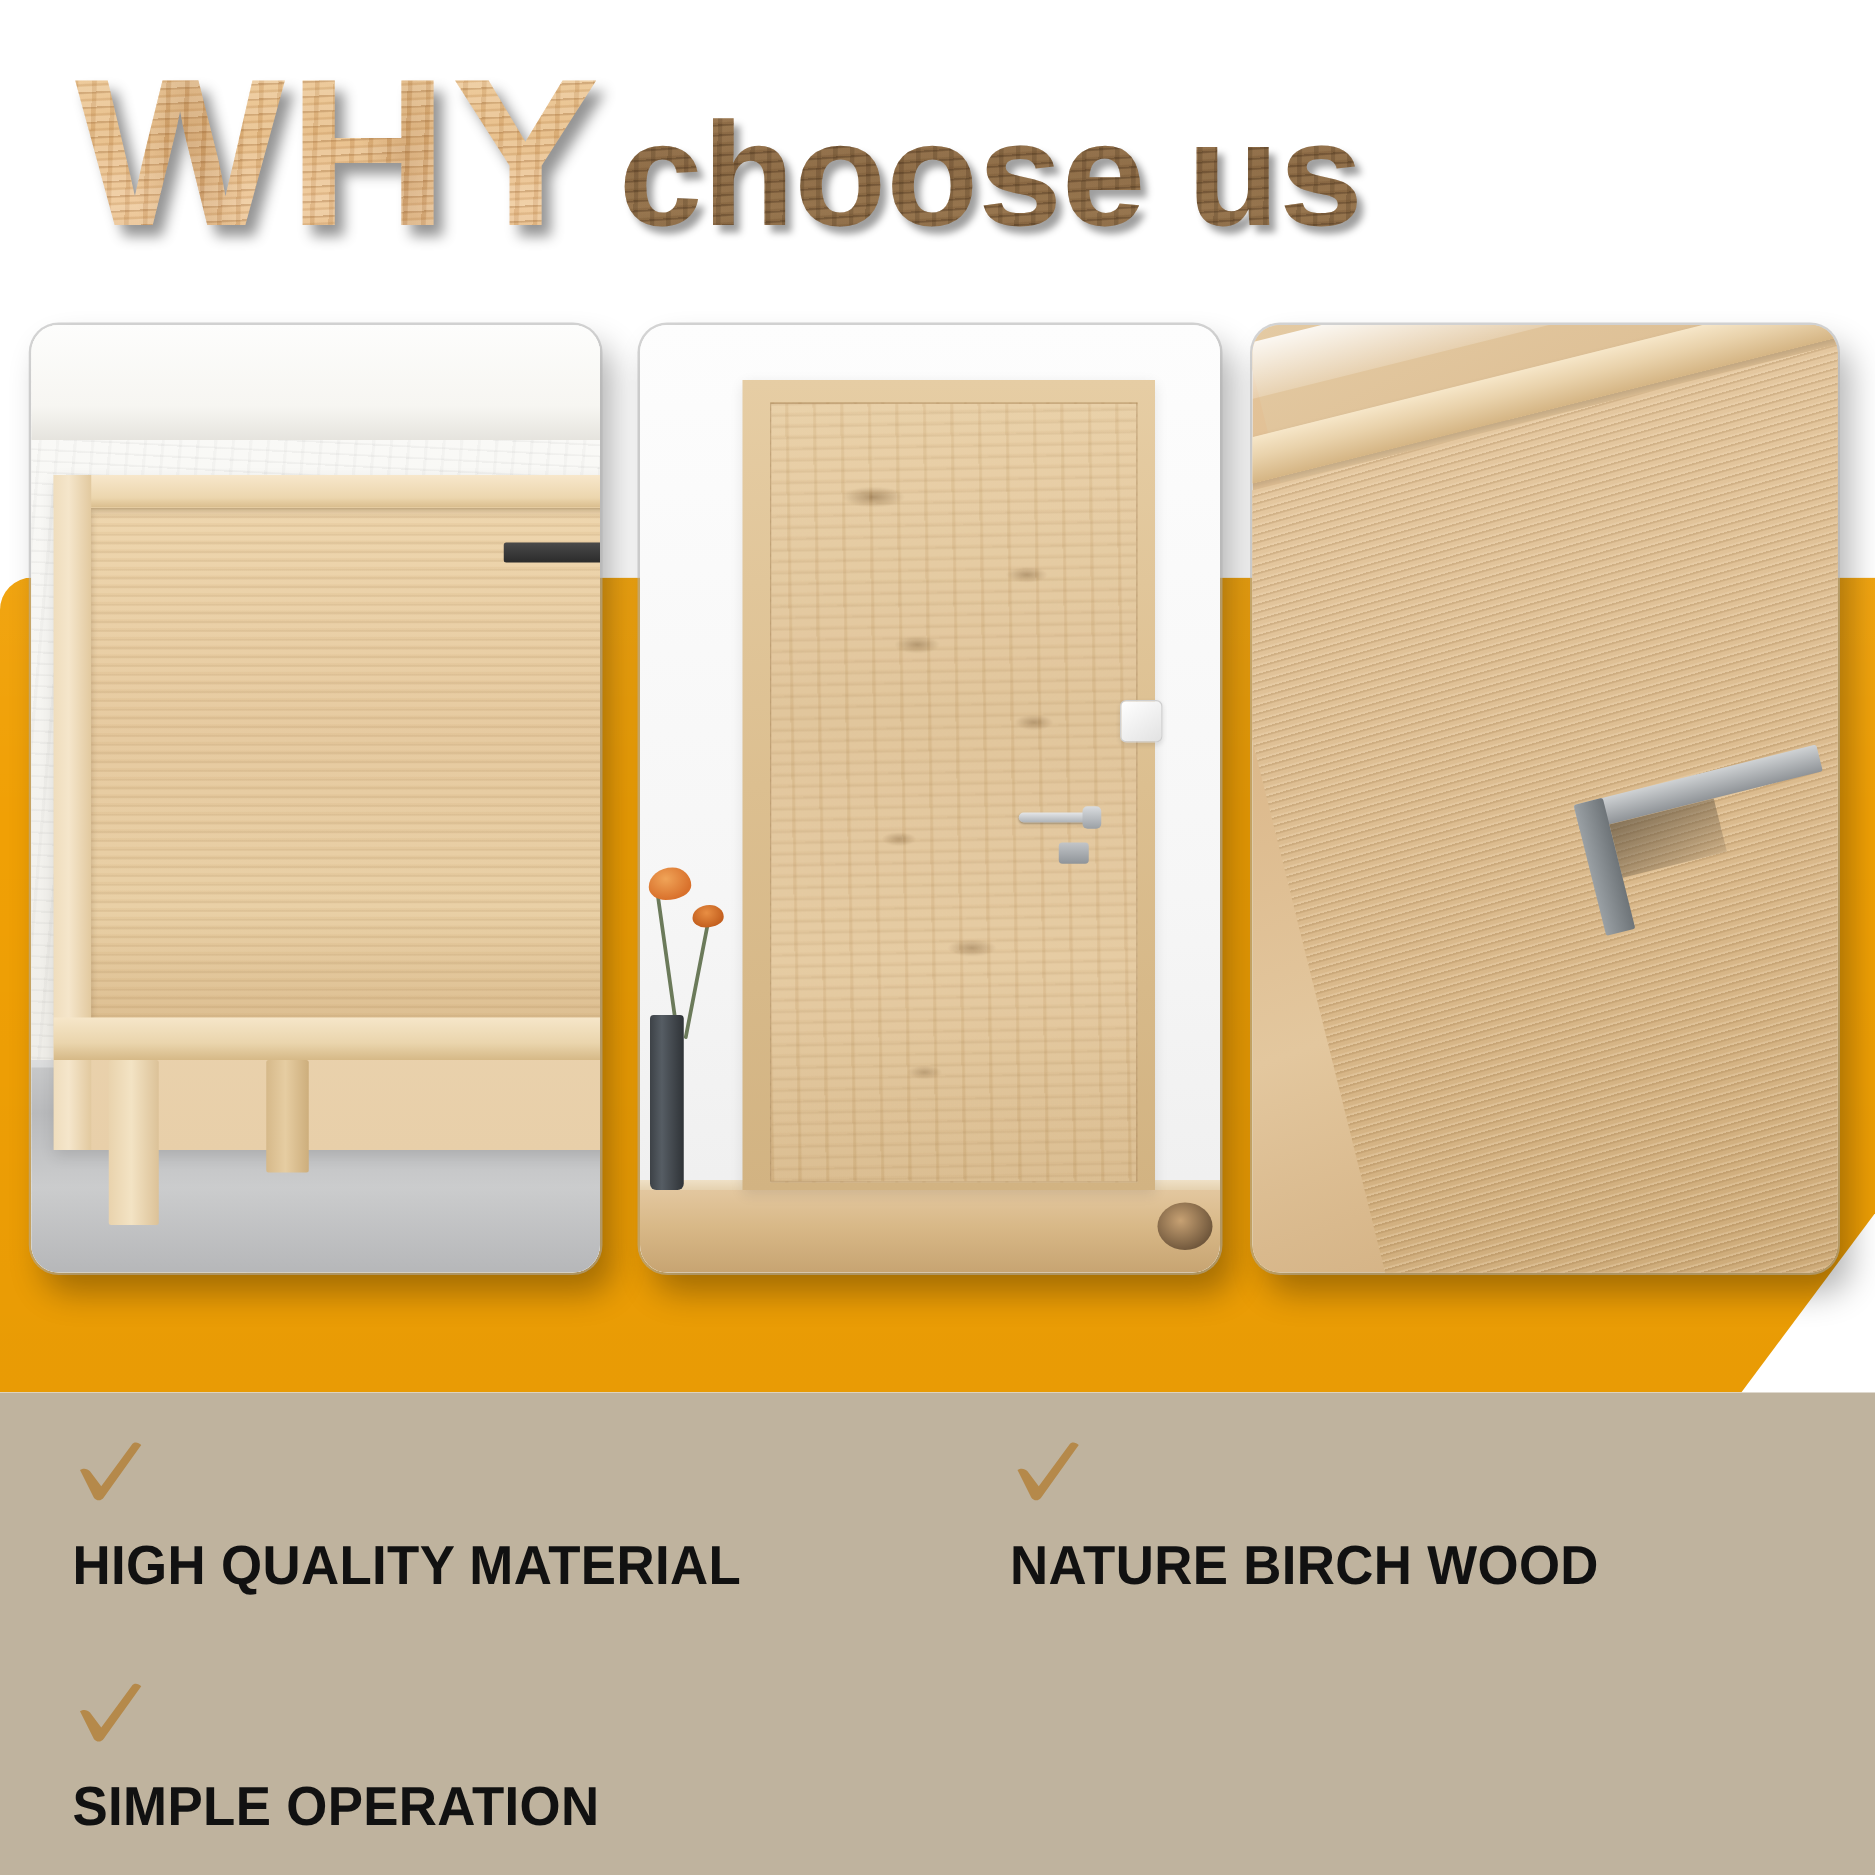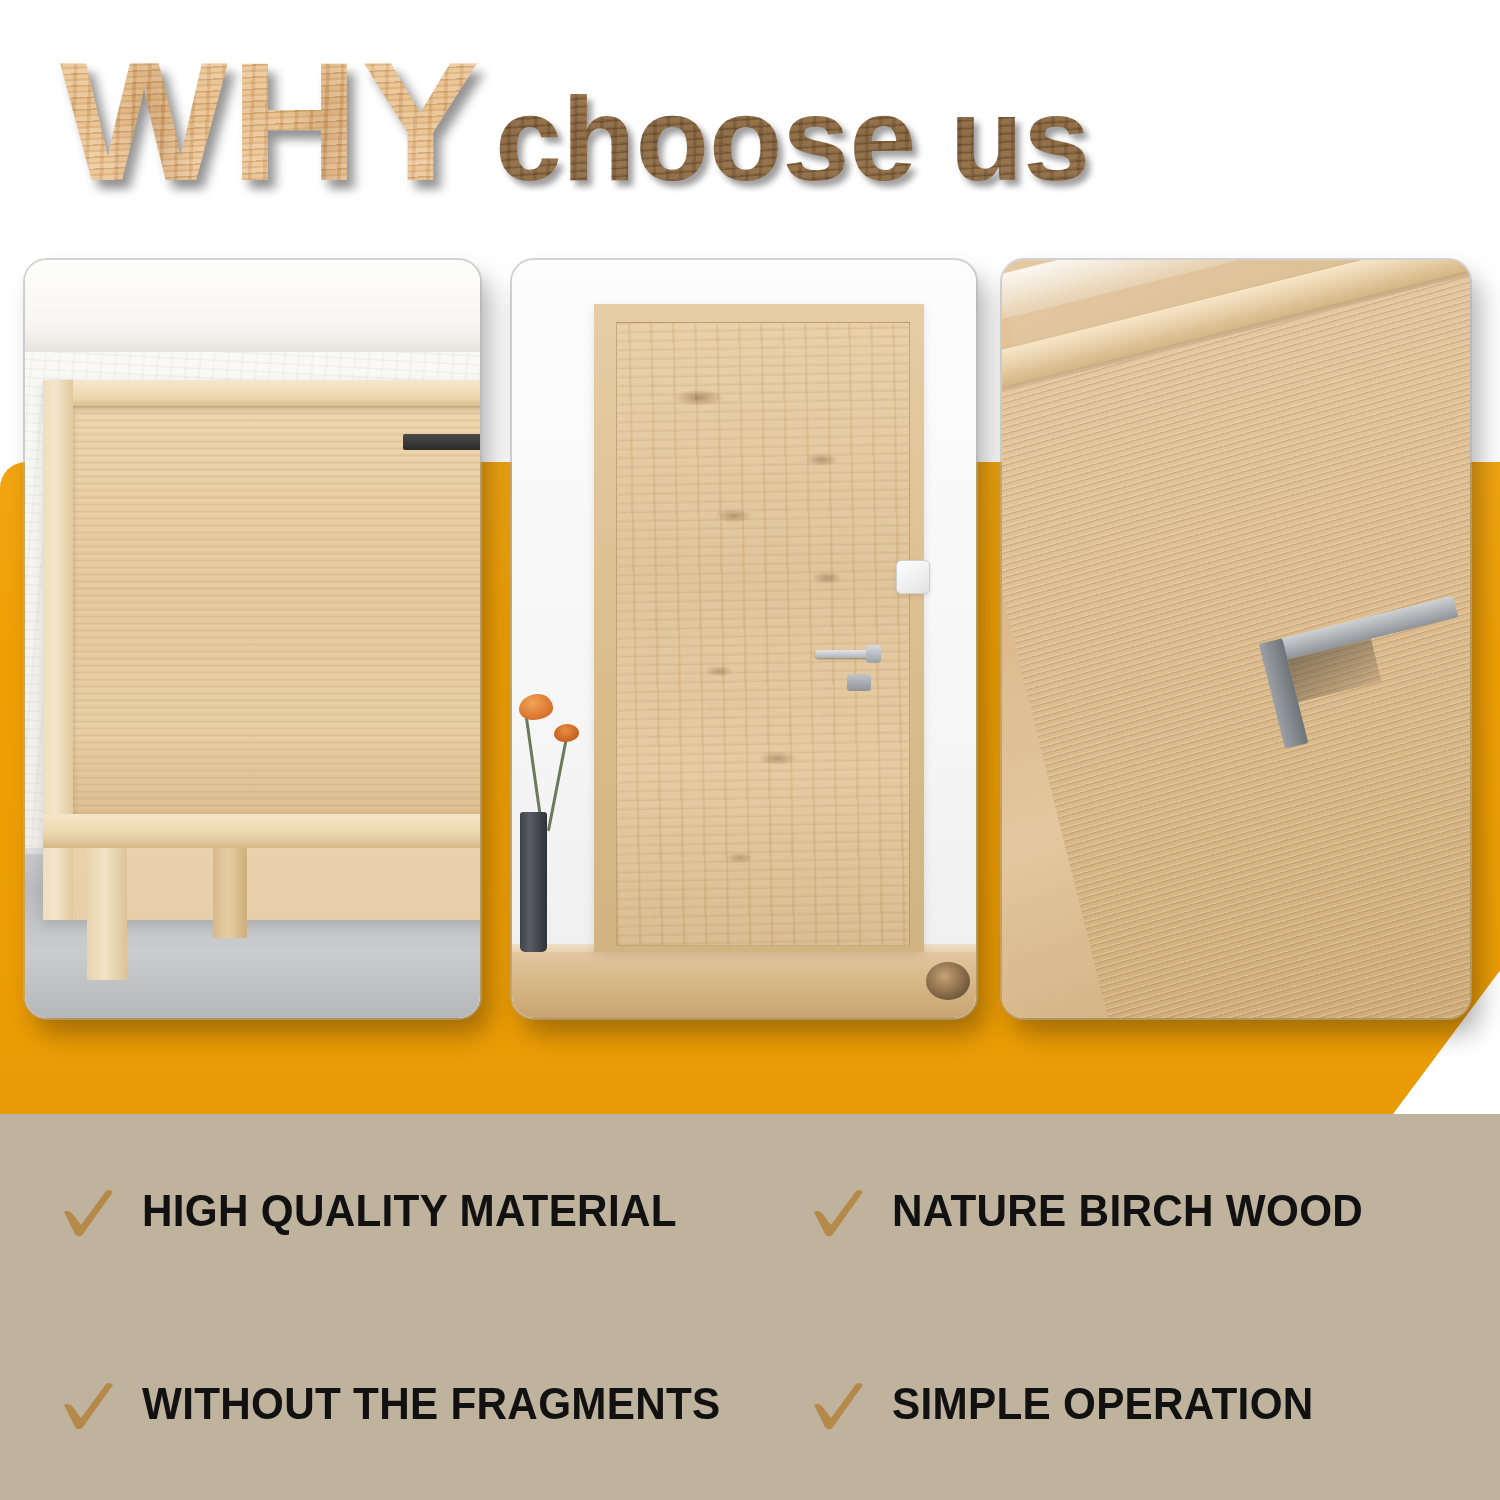--- a/index.html
+++ b/index.html
@@ -341,23 +341,24 @@
     position:absolute;
     left:0; top:0; width:100%; height:100%;
     display:grid;
     grid-template-columns:1fr 1fr;
     grid-template-rows:1fr 1fr;
     align-items:center;
   }
 
   .feature {
     display:flex;
-    align-items:center;
+    align-items:flex-start;
     gap:22px;
     padding-left:58px;
+    flex-direction:column;
   }
   .feature.col-right { padding-left:858px; margin-left:-800px; }
 
   .check-icon { width:62px; height:62px; flex:0 0 62px; display:block; }
 
   .feature-label {
     font-size:44px;
     font-weight:bold;
     letter-spacing:0.3px;
     color:#111111;
@@ -447,26 +448,20 @@
         <span class="feature-label">HIGH QUALITY MATERIAL</span>
       </div>
 
       <div class="feature col-right">
         <svg class="check-icon" viewBox="0 0 62 62">
           <path d="M6 32 C9 30 12 31 14 33 L23 45 L48 11 C50 9 53 10 55 12 L25 54 C23 57 19 57 17 54 Z" fill="#B5894A"></path>
         </svg>
         <span class="feature-label">NATURE BIRCH WOOD</span>
       </div>
 
-      <div class="feature">
-        <svg class="check-icon" viewBox="0 0 62 62">
-          <path d="M6 32 C9 30 12 31 14 33 L23 45 L48 11 C50 9 53 10 55 12 L25 54 C23 57 19 57 17 54 Z" fill="#B5894A"></path>
-        </svg>
-        <span class="feature-label">WITHOUT THE FRAGMENTS</span>
-      </div>
 
       <div class="feature col-right">
         <svg class="check-icon" viewBox="0 0 62 62">
           <path d="M6 32 C9 30 12 31 14 33 L23 45 L48 11 C50 9 53 10 55 12 L25 54 C23 57 19 57 17 54 Z" fill="#B5894A"></path>
         </svg>
         <span class="feature-label">SIMPLE OPERATION</span>
       </div>
 
     </div>
   </div>

